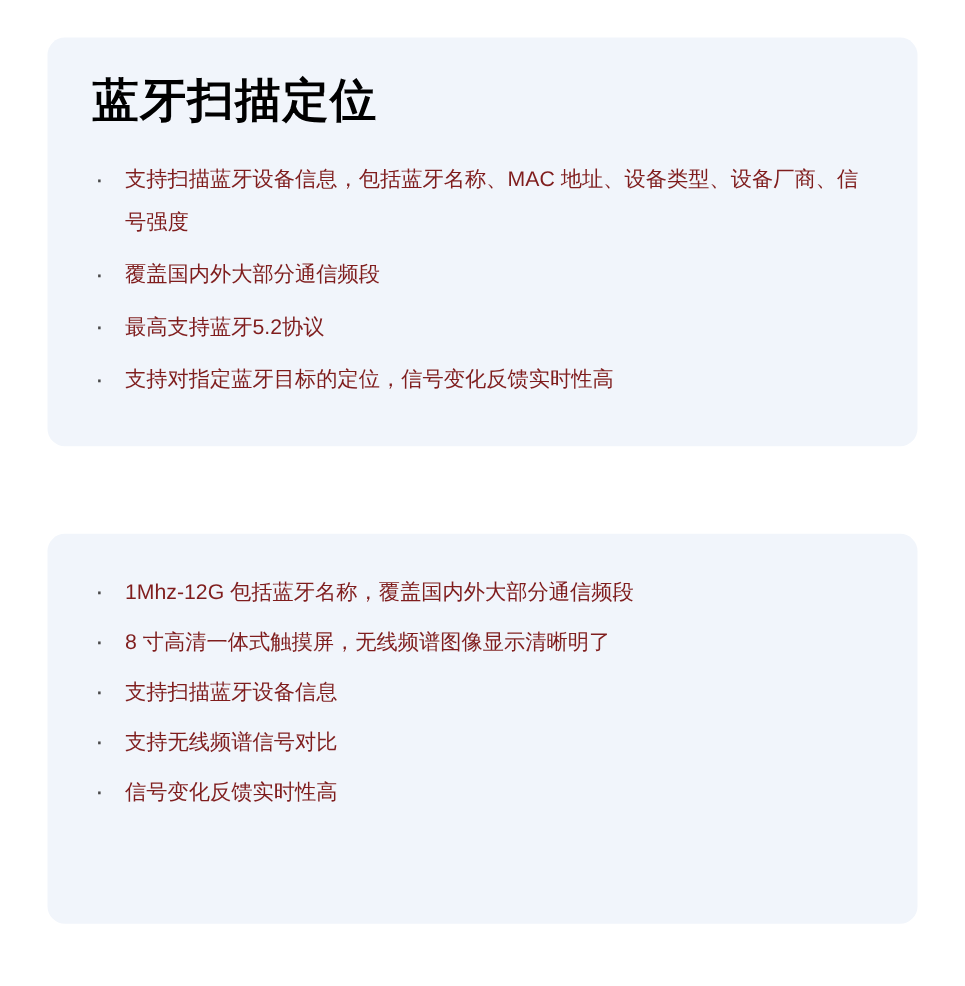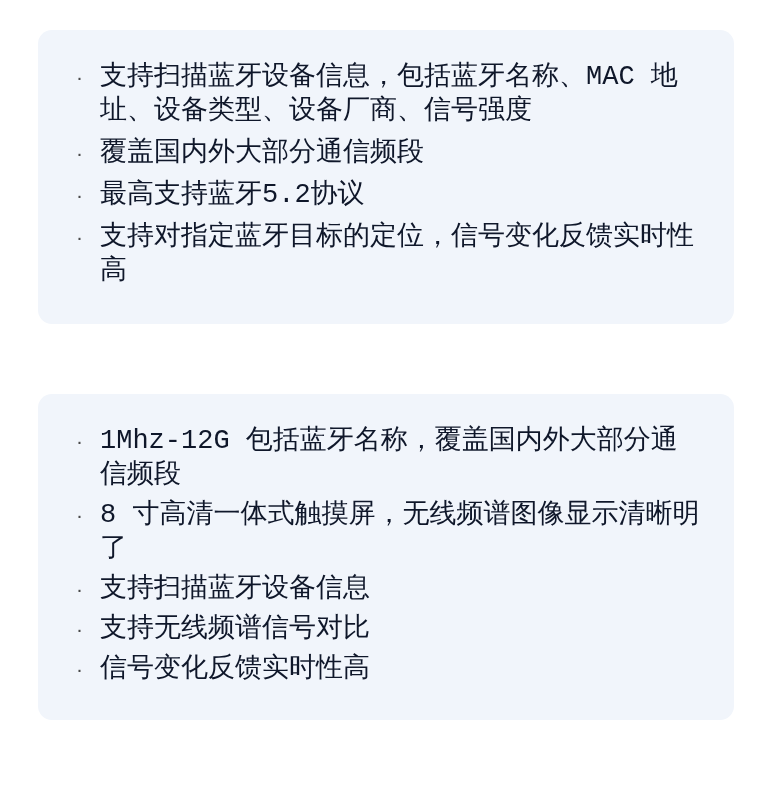--- a/index.html
+++ b/index.html
@@ -56,36 +56,36 @@
     width: 28px;
     font-size: 21px;
     line-height: 34px;
     color: #4a4a4a;
     text-align: left;
     padding-left: 4px;
     box-sizing: border-box;
   }
   .btext {
     flex: 1 1 auto;
-    font-size: 27px;
+    font-size: 17px;
     line-height: 34px;
-    color: #0f172a;
-    font-family: Liberation Mono, monospace;
+    color: #7f1d1d;
   }
   .card-one .bullet { margin-bottom: 8px; }
   .card-two { min-height: 312px; }
   .card-two .card-title { margin-bottom: 26px; }
   .card-two .bullet { margin-bottom: 6px; }
 </style>
 </head>
 <body>
 
 <div class="page">
 
   <section class="card card-one">
+    <h2 class="card-title">蓝牙扫描定位</h2>
     <ul class="bullets">
       <li class="bullet">
         <span class="dash">·</span>
         <span class="btext">支持扫描蓝牙设备信息，包括蓝牙名称、MAC 地址、设备类型、设备厂商、信号强度</span>
       </li>
       <li class="bullet">
         <span class="dash">·</span>
         <span class="btext">覆盖国内外大部分通信频段</span>
       </li>
       <li class="bullet">

